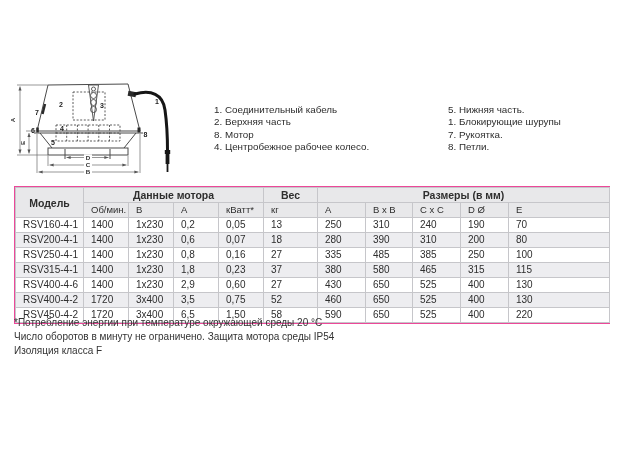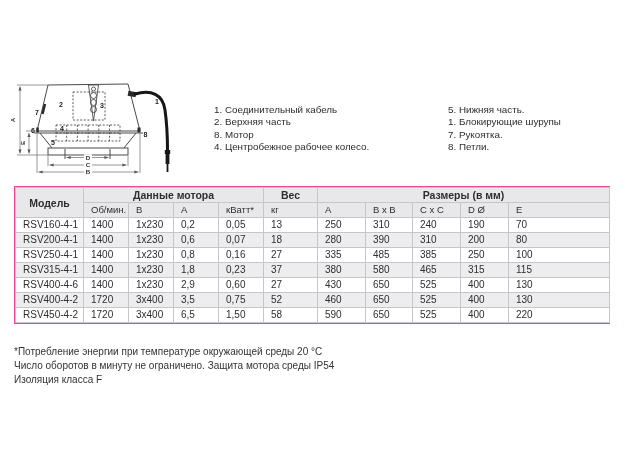--- a/index.html
+++ b/index.html
@@ -24,21 +24,21 @@
   th.group,th.model-h{font-weight:bold;font-size:10.5px;text-align:center;padding:0;}
   tr.sub th{font-weight:normal;font-size:9.5px;}
   tbody tr:nth-child(even){background:#ededf0;}
   tbody tr:nth-child(6) td{border-top:1px solid #8e8e93;}
   col.c-model{width:68px;} col.c-rpm{width:45px;} col.c-v{width:45px;}
   col.c-a{width:45px;} col.c-kw{width:45px;} col.c-kg{width:54px;}
   col.c-da{width:48px;} col.c-db{width:47px;} col.c-dc{width:48px;}
   col.c-dd{width:48px;} col.c-de{width:101px;}
 
   
-  .footnotes{position:absolute;left:14px;top:345px;font-size:10px;line-height:14px;color:#333;}
+  .footnotes{position:absolute;left:14px;top:316px;font-size:10px;line-height:14px;color:#333;}
 
   svg text{font-family:"Liberation Sans",sans-serif;}
   .plabel{font-size:7px;font-weight:bold;fill:#1b1b1b;}
   .dlabel{font-size:6.2px;font-weight:bold;fill:#333;}
 </style>
 </head>
 <body>
 
 <div class="page">
 

